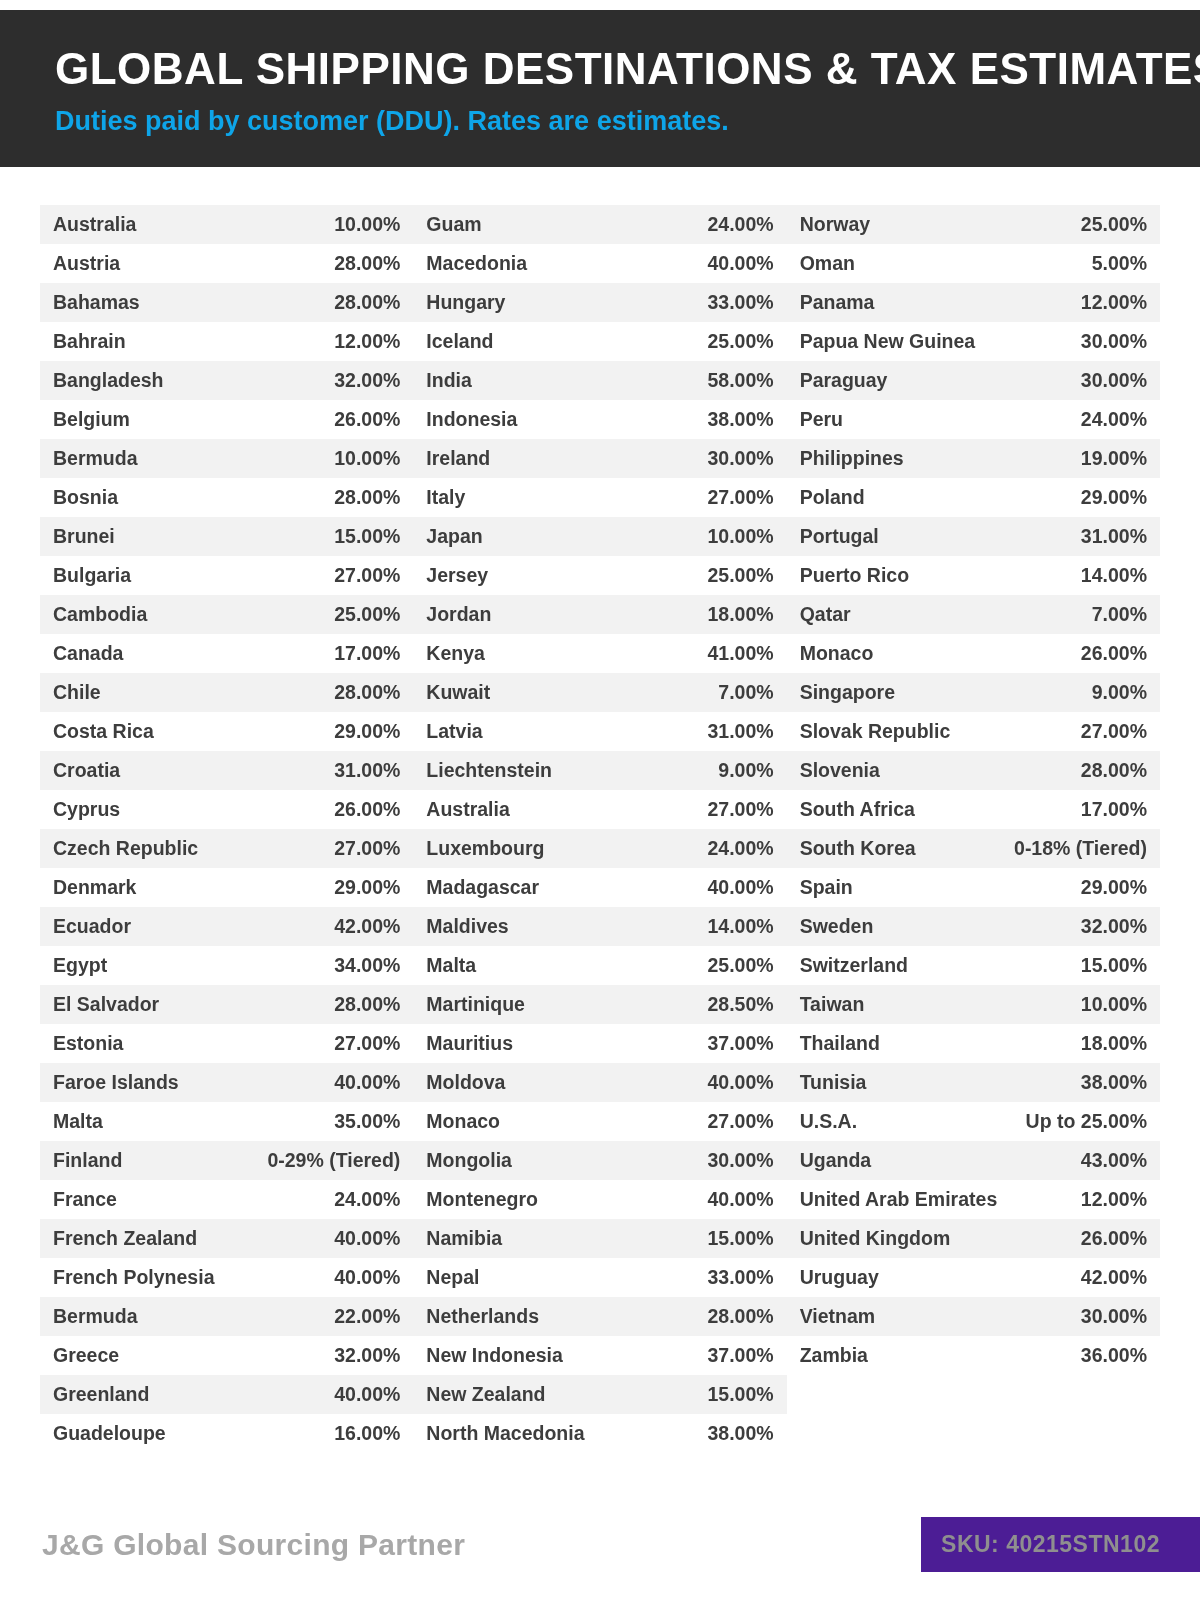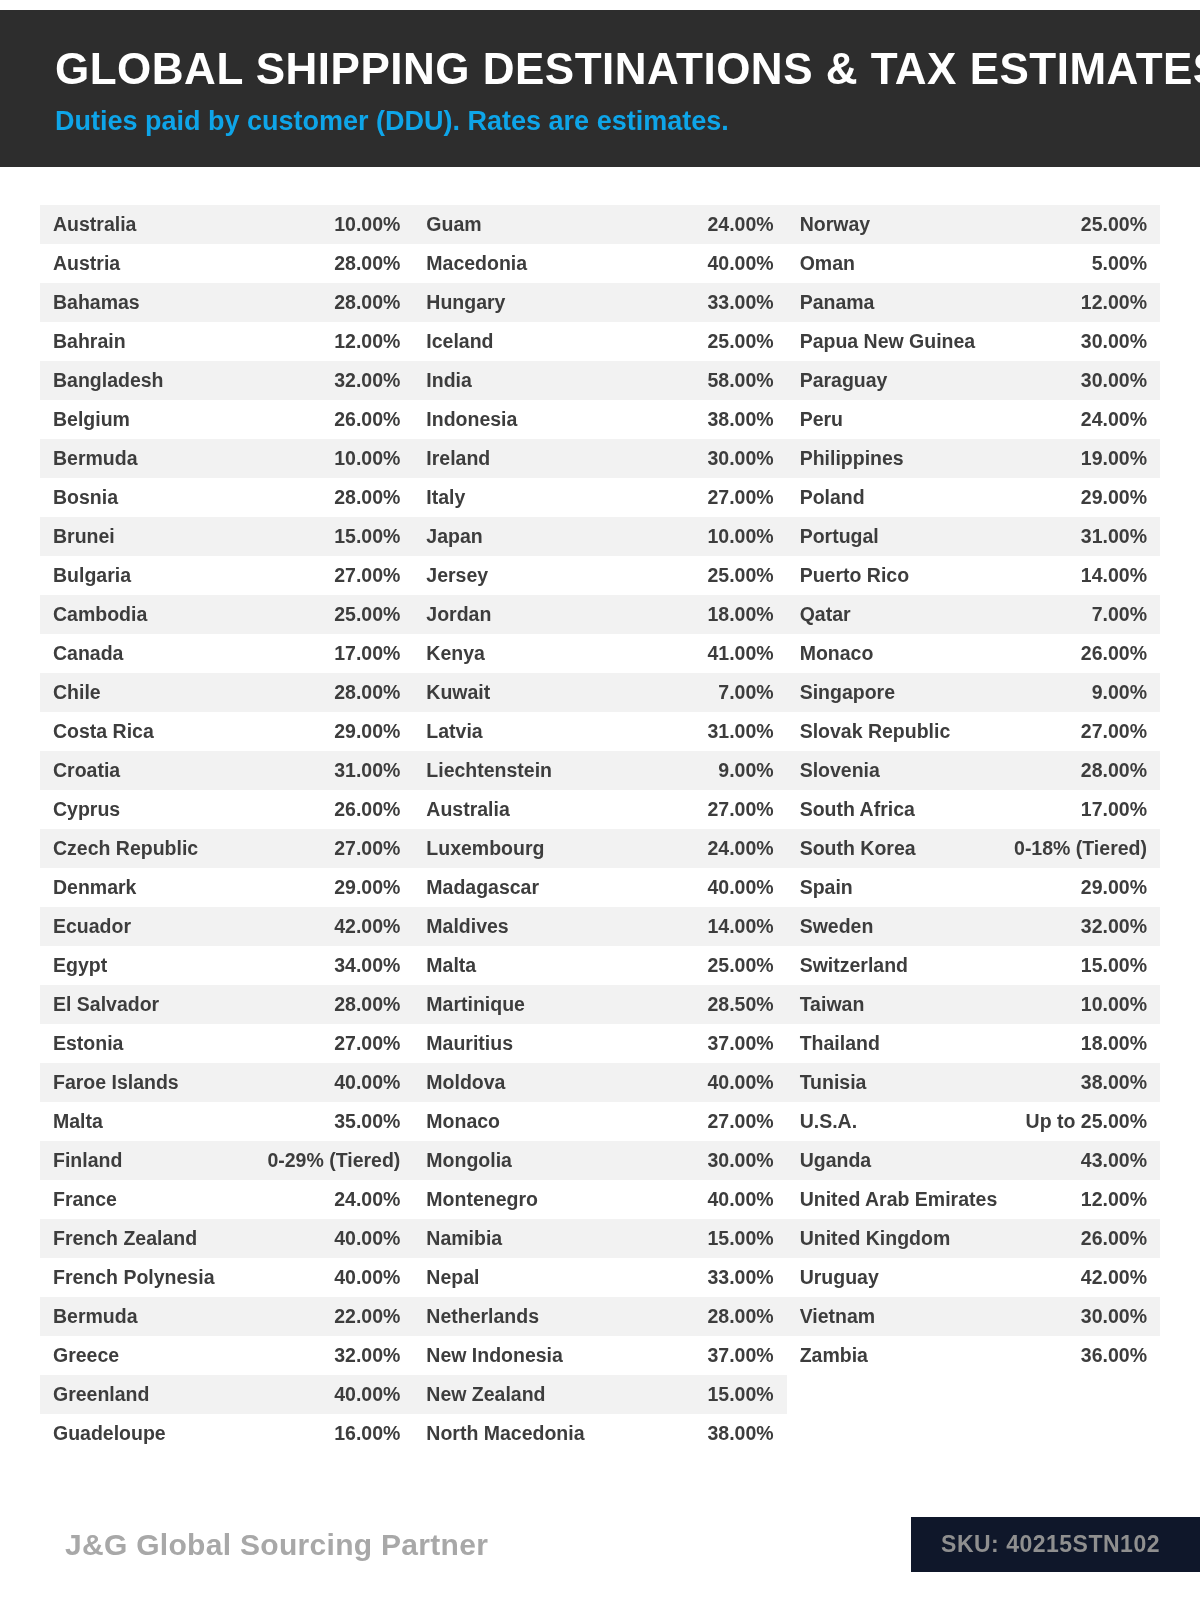--- a/index.html
+++ b/index.html
@@ -70,32 +70,32 @@
   .footer {
     position: absolute;
     left: 0;
     right: 0;
     bottom: 28px;
     display: flex;
     justify-content: space-between;
     align-items: center;
   }
   .brand {
-    margin-left: 65px;
+    margin-left: 42px;
     color: #a8a8a8;
     font-size: 30px;
     font-weight: 800;
     letter-spacing: 0.3px;
   }
   .sku-box {
-    background: #0f172a;
+    background: #4c1d95;
     color: #8f8f8f;
     font-size: 23px;
     font-weight: 800;
-    padding: 14px 40px 14px 30px;
+    padding: 14px 40px 14px 20px;
     letter-spacing: 0.5px;
     text-align: right;
   }
 </style>
 </head>
 <body>
 
 <div class="header">
   <div class="title">GLOBAL SHIPPING DESTINATIONS &amp; TAX ESTIMATES</div>
   <div class="subtitle">Duties paid by customer (DDU). Rates are estimates.</div>

